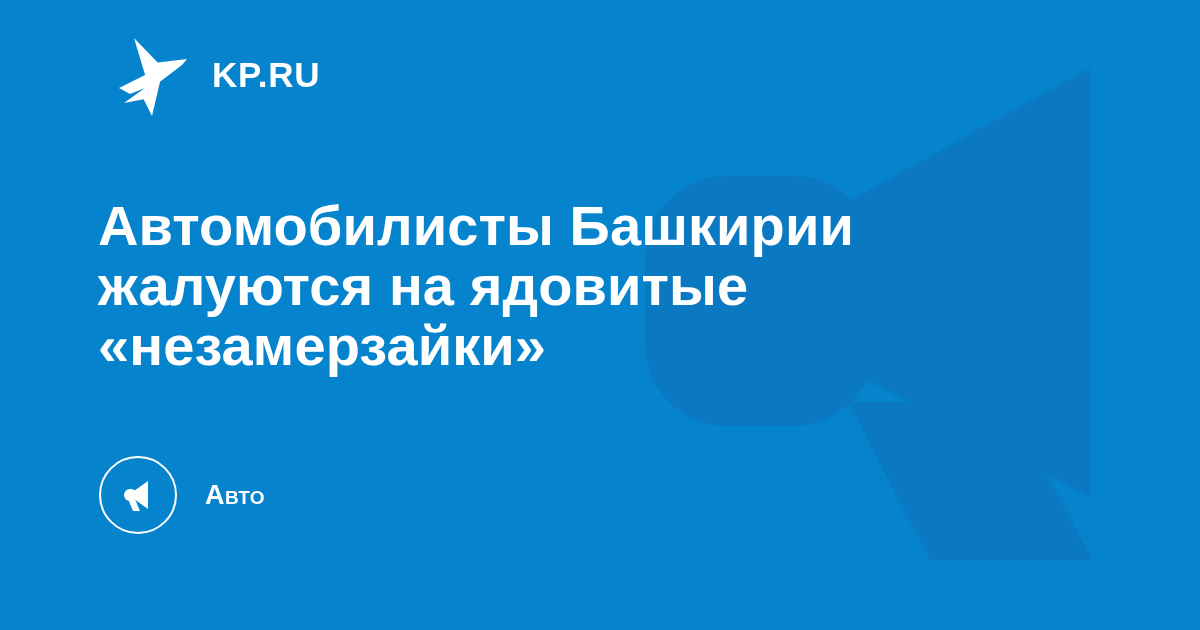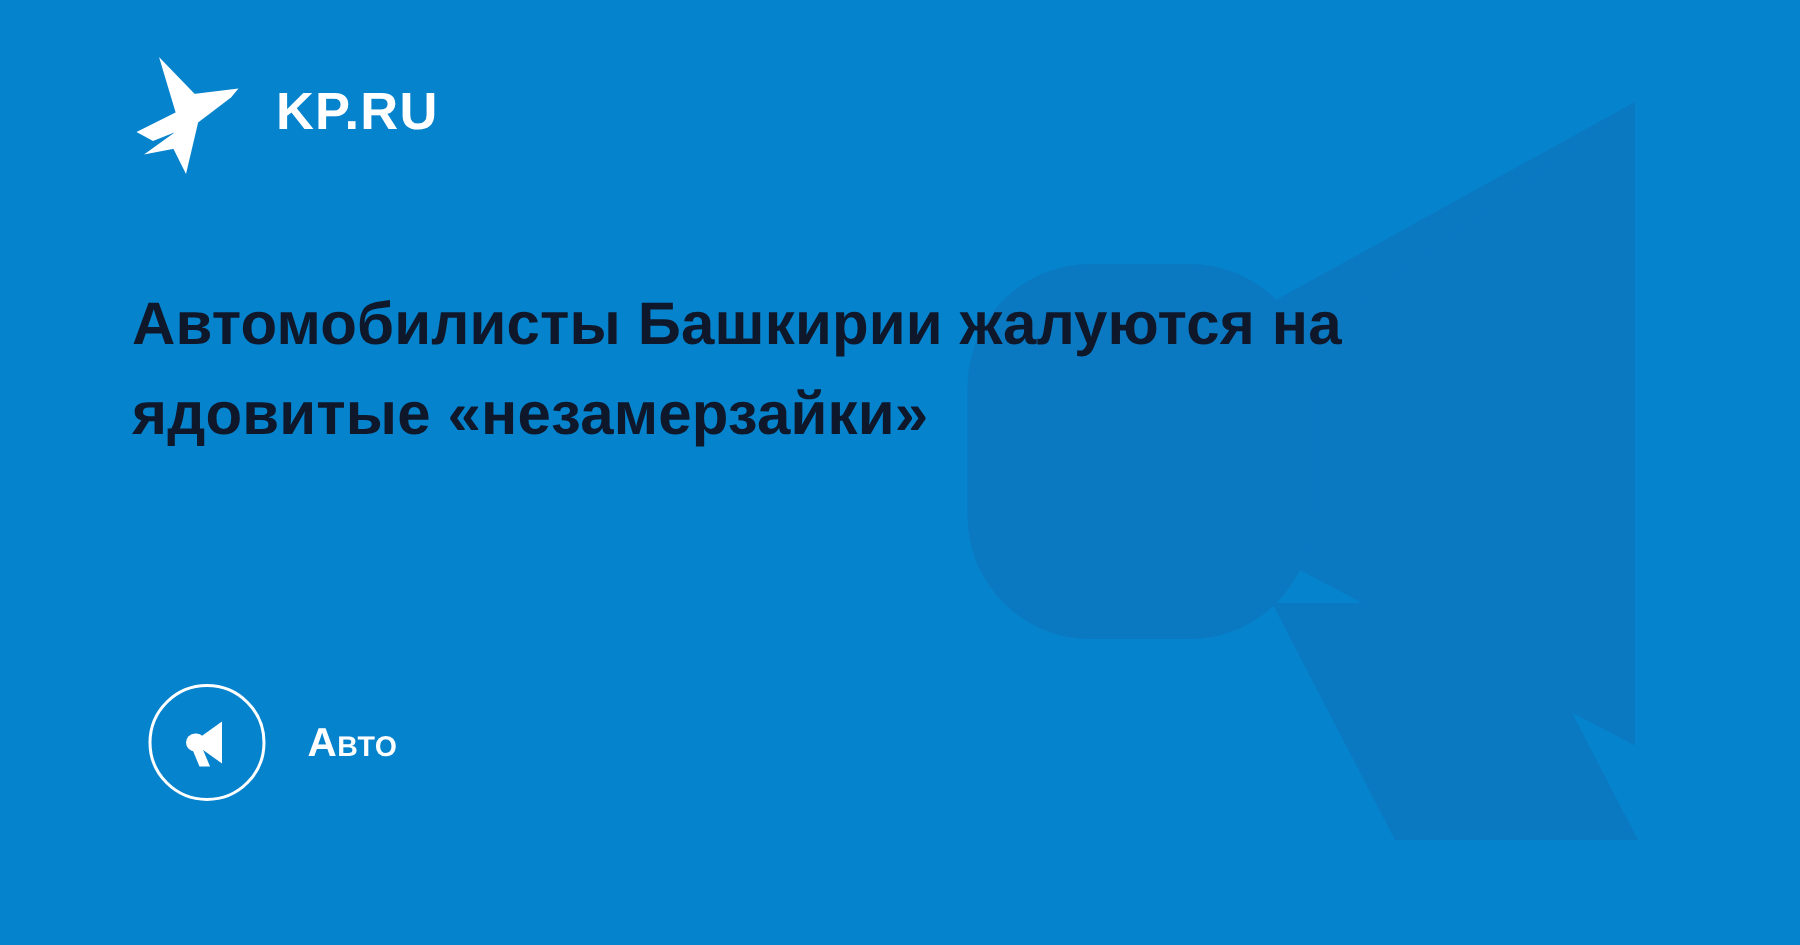--- a/index.html
+++ b/index.html
@@ -27,21 +27,21 @@
   }
   .watermark svg {
     display: block;
     width: 1200px;
     height: 630px;
   }
 
   
   .brand {
     position: absolute;
-    left: 88px;
+    left: 116px;
     top: 32px;
     display: flex;
     align-items: center;
     height: 84px;
   }
   .brand-mark {
     width: 74px;
     height: 84px;
     display: block;
     flex: 0 0 auto;
@@ -60,23 +60,23 @@
     line-height: 1;
     white-space: nowrap;
   }
 
   
   .headline {
     position: absolute;
     left: 88px;
     top: 186px;
     width: 840px;
-    margin: 0;
-    color: #0f172a;
-    font-size: 40px;
+    margin: 10px;
+    color: #ffffff;
+    font-size: 56px;
     font-weight: 700;
     line-height: 60px;
     letter-spacing: 0.1px;
     white-space: pre-line;
   }
 
   
   .category {
     position: absolute;
     left: 99px;

